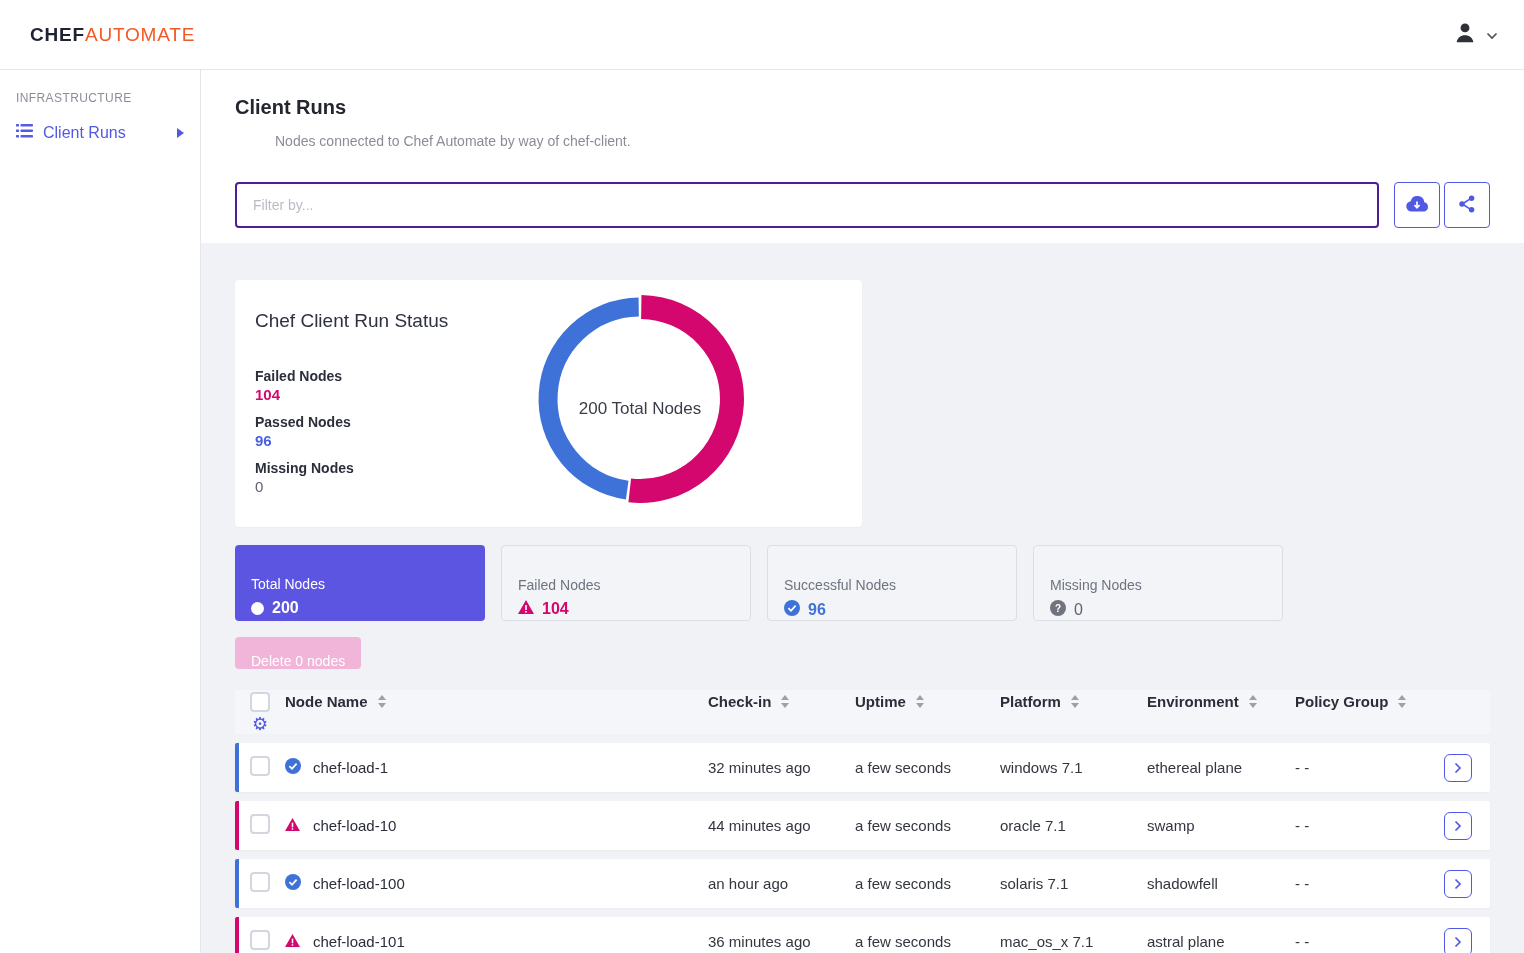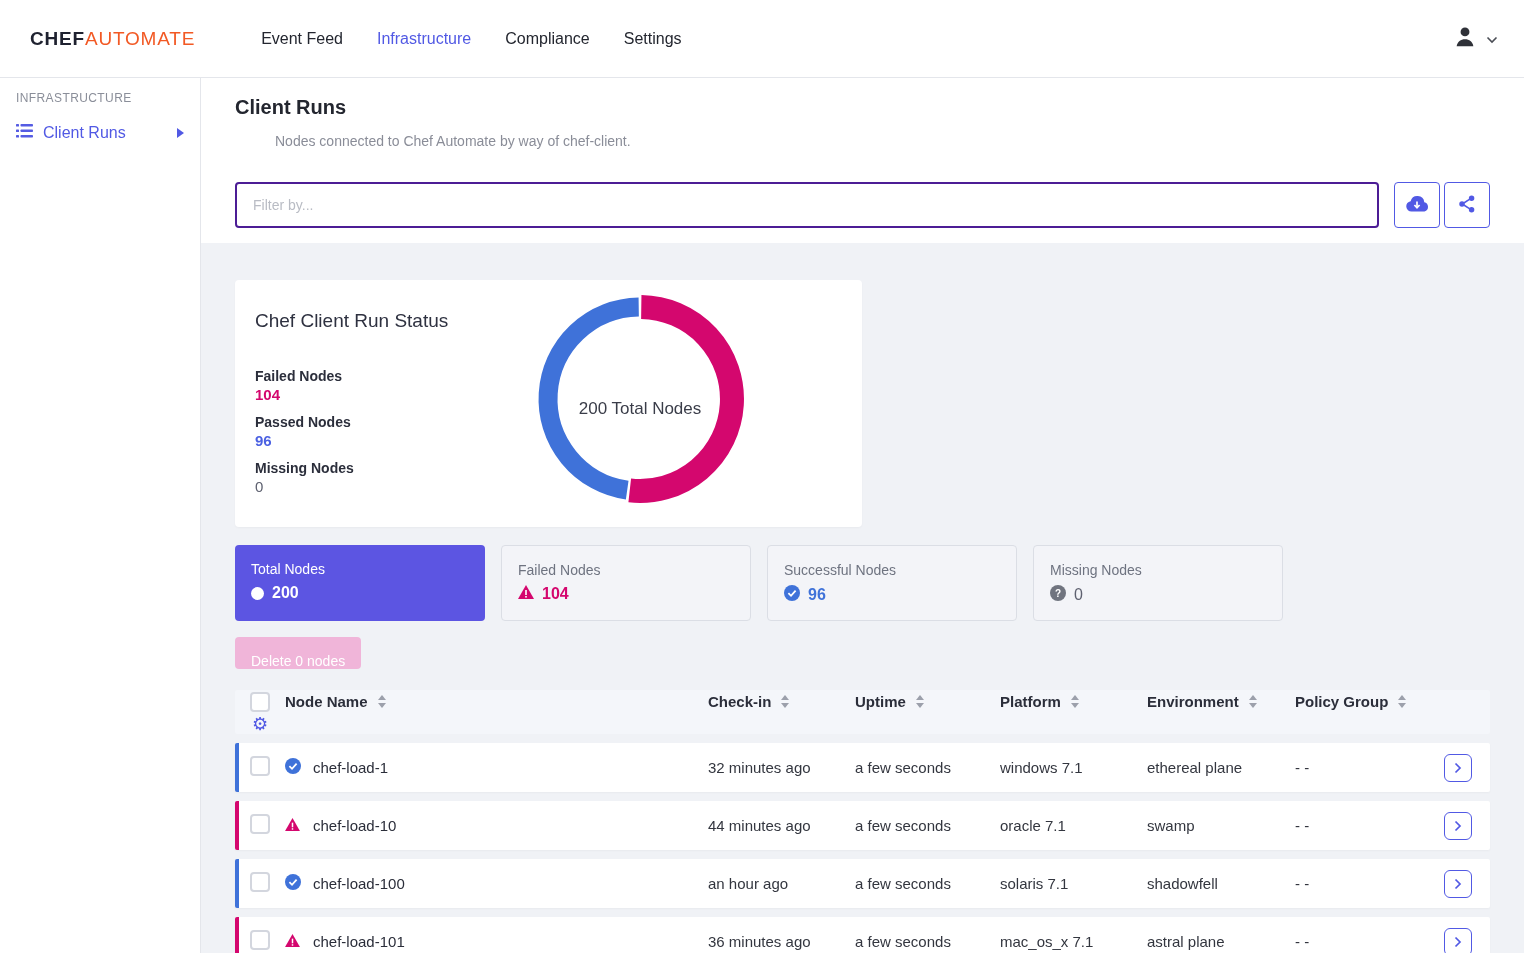--- a/index.html
+++ b/index.html
@@ -17,21 +17,21 @@
   }
   *{box-sizing:border-box;}
   html,body{margin:0;padding:0;}
   body{
     width:1524px;height:953px;overflow:hidden;background:#fff;
     font-family:"Liberation Sans", sans-serif;color:var(--dark);
     position:relative;
   }
   
   .topbar{
-    position:absolute;top:0;left:0;width:1524px;height:78px;background:#fff;
+    position:absolute;top:0;left:0;width:1524px;height:70px;background:#fff;
     border-bottom:1px solid var(--border);display:flex;align-items:center;z-index:20;
   }
   .logo{margin-left:30px;font-size:19px;letter-spacing:.8px;white-space:nowrap;}
   .logo .p1{font-weight:800;color:#1F2230;}
   .logo .p2{font-weight:500;color:var(--logo-orange);}
   .topnav{display:flex;gap:34px;margin-left:66px;}
   .topnav a{font-size:16px;color:var(--dark);text-decoration:none;cursor:pointer;}
   .topnav a.active{color:var(--accent);}
   .user-menu{margin-left:auto;margin-right:26px;display:flex;align-items:center;gap:8px;cursor:pointer;}
   
@@ -78,21 +78,21 @@
   .legend .val.passed{color:var(--passed);}
   .legend .val.missing{color:#5E6170;font-weight:400;}
   .donut-wrap{position:absolute;left:300px;top:14px;width:210px;height:210px;}
   .donut-center{
     position:absolute;left:0;top:10px;width:210px;height:210px;display:flex;
     align-items:center;justify-content:center;font-size:17px;color:#3A3D49;
   }
   
   .cards-row{margin-top:18px;display:flex;gap:16px;}
   .stat-card{
-    width:250px;height:76px;border-radius:4px;padding:16px 0 0 16px;cursor:pointer;
+    width:250px;height:76px;border-radius:4px;padding:31px 0 0 16px;cursor:pointer;
     background:#F3F4F8;border:1px solid #DBDEE5;
   }
   .stat-card .lab{font-size:14px;color:#6E7380;}
   .stat-card .valrow{margin-top:7px;display:flex;align-items:center;gap:8px;font-size:16px;font-weight:600;}
   .stat-card.selected{background:var(--selected-card);border:none;}
   .stat-card.selected .lab{color:#fff;}
   .stat-card.selected .valrow{color:#fff;}
   .stat-card .valrow.failed{color:var(--failed);}
   .stat-card .valrow.success{color:var(--success);}
   .stat-card .valrow.missing{color:#5E6170;font-weight:400;}
@@ -140,26 +140,20 @@
   }
   .gear{color:var(--accent);font-size:18px;line-height:1;}
 </style>
 </head>
 <body>
 
 <header class="topbar">
   <div class="logo">
     <span class="p1">CHEF</span><span class="p2">AUTOMATE</span>
   </div>
-  <nav class="topnav">
-    <a>Event Feed</a>
-    <a class="active">Infrastructure</a>
-    <a>Compliance</a>
-    <a>Settings</a>
-  </nav>
   <div class="user-menu">
     <span>
       <svg width="26" height="26" viewBox="0 0 24 24">
           <circle cx="12" cy="7.3" r="4.1" fill="#2F3138"></circle>
           <path d="M4.3 20.5c.7-4.3 3.8-6.4 7.7-6.4s7 2.1 7.7 6.4z" fill="#2F3138"></path>
         </svg>
     </span>
     <span>
       <svg width="12" height="8" viewBox="0 0 12 8">
           <polyline points="1.5,1.5 6,6 10.5,1.5" fill="none" stroke="#4A4D55" stroke-width="1.6"></polyline>

